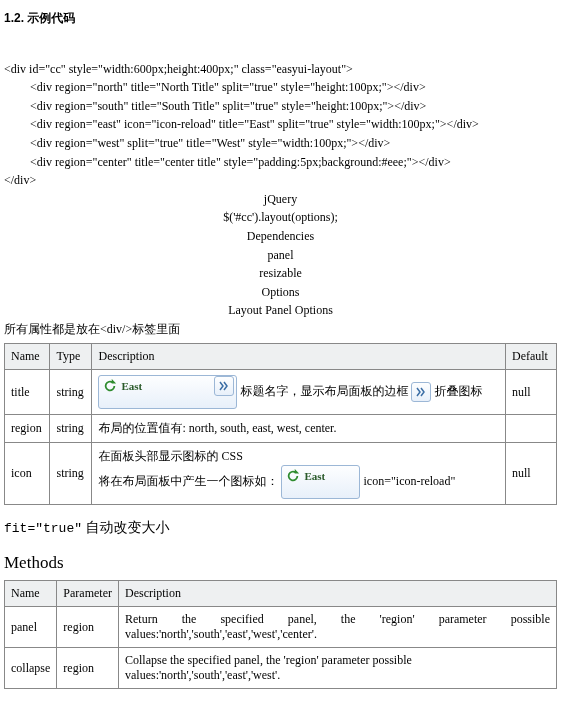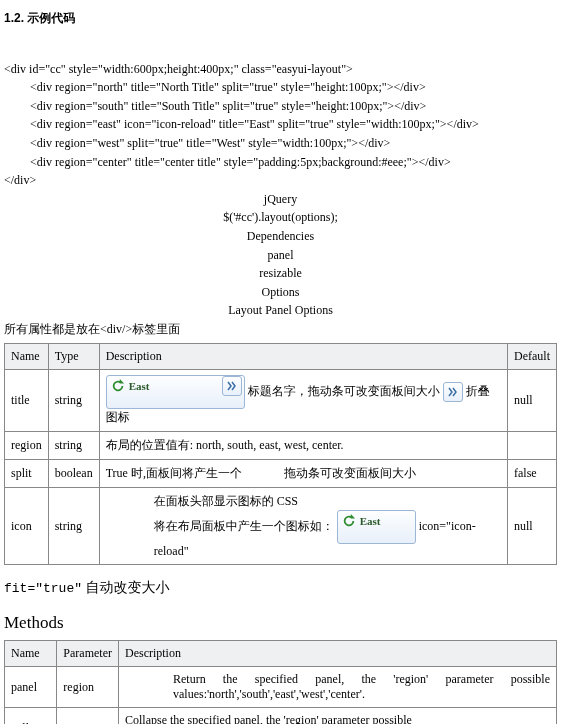--- a/index.html
+++ b/index.html
@@ -79,21 +79,21 @@
   .fit-line {
     font-family: SimSun, serif;
     font-size: 14px;
     margin: 14px 0 12px 0;
   }
   .fit-line code {
     font-family: "Courier New", monospace;
     font-size: 13px;
   }
   .methods-hdr { font-size:17px; line-height:1.6; margin-bottom:2px;}
-  .desc-line1, .desc-line2 { display:block;margin-left:48px; }
+  .desc-line1, .desc-line2 { display:block; }
   .wide-just { text-align: justify; text-align-last: justify; }
 </style>
 </head>
 <body>
 
 <h2 class="section-title">1.2. 示例代码</h2>
 
 <div class="code-block">
 <span>&lt;div id="cc" style="width:600px;height:400px;" class="easyui-layout"&gt;</span>
 <span class="code-indent">&lt;div region="north" title="North Title" split="true" style="height:100px;"&gt;&lt;/div&gt;</span><span class="code-indent">&lt;div region="south" title="South Title" split="true" style="height:100px;"&gt;&lt;/div&gt;</span><span class="code-indent">&lt;div region="east" icon="icon-reload" title="East" split="true" style="width:100px;"&gt;&lt;/div&gt;</span><span class="code-indent">&lt;div region="west" split="true" title="West" style="width:100px;"&gt;&lt;/div&gt;</span><span class="code-indent">&lt;div region="center" title="center title" style="padding:5px;background:#eee;"&gt;&lt;/div&gt;</span><span>&lt;/div&gt;</span>
@@ -128,49 +128,39 @@
                 <path fill="#2e8b2e" d="M11 1v5h5z" transform="translate(-1 -1)"></path>
               </svg>
         </span>
         <span class="lbl">East</span>
         <span class="chevrons" style="position:absolute; right:2px;">
           <svg viewBox="0 0 12 10">
                 <path fill="none" stroke="#3b6ea5" stroke-width="1.5" d="M2 1l3 4-3 4M6 1l3 4-3 4"></path>
               </svg>
         </span>
       </span>
-      <span>标题名字，拖动条可改变面板间大小</span>
+      <span>标题名字，显示布局面板的边框</span>
       <span class="chevrons">
         <svg viewBox="0 0 12 10">
               <path fill="none" stroke="#3b6ea5" stroke-width="1.5" d="M2 1l3 4-3 4M6 1l3 4-3 4"></path>
             </svg>
       </span>
       <span>折叠图标</span>
     </td>
     <td>null</td>
   </tr>
 
   <tr>
     <td>region</td>
     <td>string</td>
     <td class="desc">布局的位置值有: north, south, east, west, center.</td>
     <td></td>
   </tr>
 
 
-  <tr>
-    <td>split</td>
-    <td>boolean</td>
-    <td class="desc">
-      <span>True 时,面板间将产生一个</span>
-      <span style="display:inline-block;width:36px;"></span>
-      <span>拖动条可改变面板间大小</span>
-    </td>
-    <td>false</td>
-  </tr>
 
   <tr>
     <td>icon</td>
     <td>string</td>
     <td class="desc">
       <span class="desc-line1">在面板头部显示图标的 CSS</span>
       <span class="desc-line2">
         <span>将在布局面板中产生一个图标如：</span>
         <span class="east-btn" style="width:70px;">
           <span class="icon-reload">

